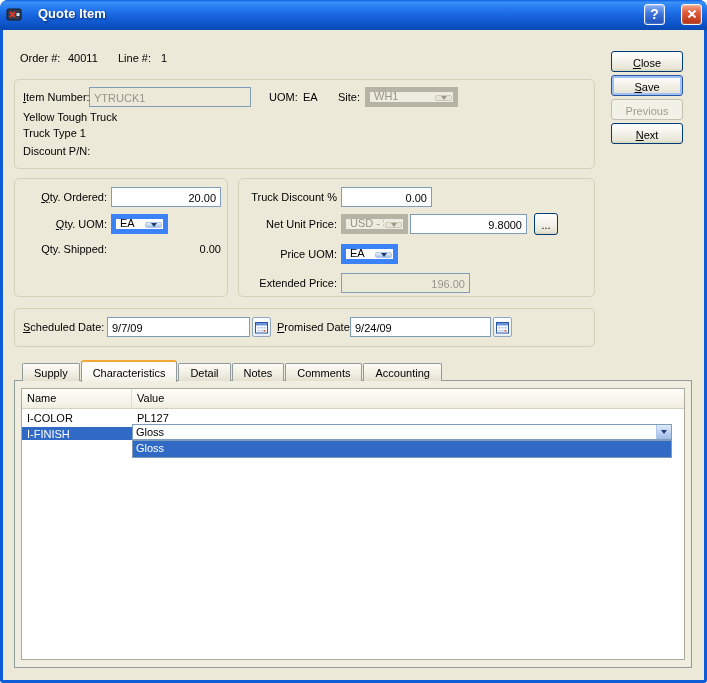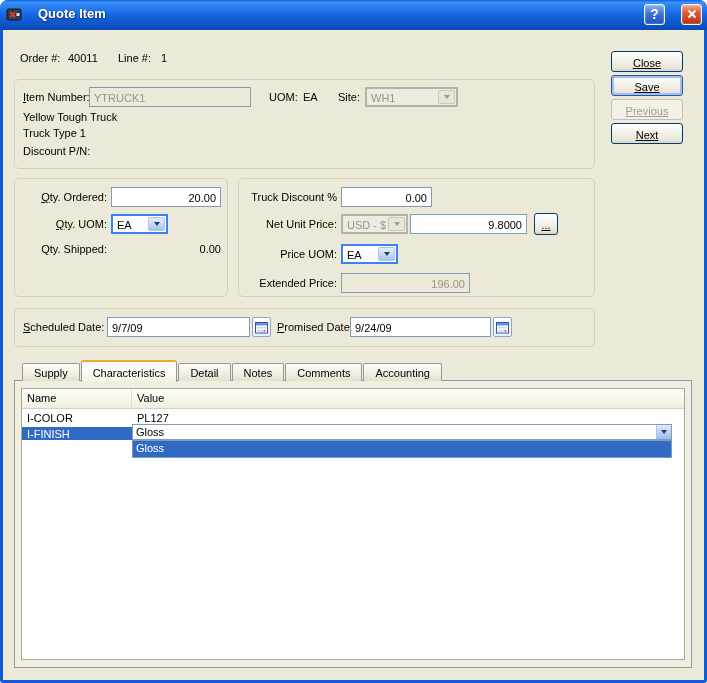--- a/index.html
+++ b/index.html
@@ -21,26 +21,26 @@
   .lbl { position:absolute; white-space:nowrap; }
   .groupbox { position:absolute; border:1px solid #D4D0BA; border-radius:5px; }
 
   .tb { position:absolute; height:20px; border:1px solid #7F9DB9; background:#fff; padding:1px 4px 0;
     font:11px "Liberation Sans",sans-serif; color:#000; }
   .tb.num { text-align:right; }
   .tb.ro { background:#ECE9D8; color:#97948A; }
 
   .xp-btn { position:absolute; width:72px; height:21px; border:1px solid #003C74; border-radius:3px;
     background:linear-gradient(180deg,#FFFFFF 0%,#F4F3EC 42%,#E9E6D8 85%,#D9D5C0 100%);
-    font:11px "Liberation Sans",sans-serif; color:#000; text-align:center; padding-top:3px; cursor:default;text-decoration:underline; }
+    font:11px "Liberation Sans",sans-serif; color:#000; text-align:center; padding-top:3px; cursor:default; }
   .xp-btn.default { box-shadow:inset 0 0 0 2px #9DC1F4; border-color:#2C56A0; }
   .xp-btn.disabled { border-color:#C3C0AE; background:#F2F1E8; color:#A09D8B; }
   .xp-btn.small { width:24px; height:22px; padding-top:1px; }
 
-  .combo { position:absolute; height:20px; border:2px solid #3b82f6; background:#fff; display:flex; }
+  .combo { position:absolute; height:20px; border:5px solid #3b82f6; background:#fff; display:flex;align-items:flex-end; }
   .combo .val { flex:1; padding:3px 2px 0 4px; overflow:hidden; white-space:nowrap; }
   .combo .btn { width:17px; margin:1px; border-radius:2px; display:flex; align-items:center; justify-content:center;
     background:linear-gradient(180deg,#E4EEFC 0%,#C9DAF5 50%,#A9C3EC 100%); border:1px solid #AEC4E8; }
   .arr { width:0; height:0; border-left:3px solid transparent; border-right:3px solid transparent; border-top:4px solid #1E3C72; }
   .combo.dis { background:#EDECE0; color:#97948A; border-color:#B6B3A4; }
   .combo.dis .btn { background:#E7E5D7; border-color:#CCC9B8; }
   .combo.dis .arr { border-top-color:#9D9A88; }
 
   .cal-btn { position:absolute; width:19px; height:20px; border:1px solid #90A8C0; border-radius:2px;
     background:linear-gradient(180deg,#FDFEFF,#E8EEF6); display:flex; align-items:center; justify-content:center; }

